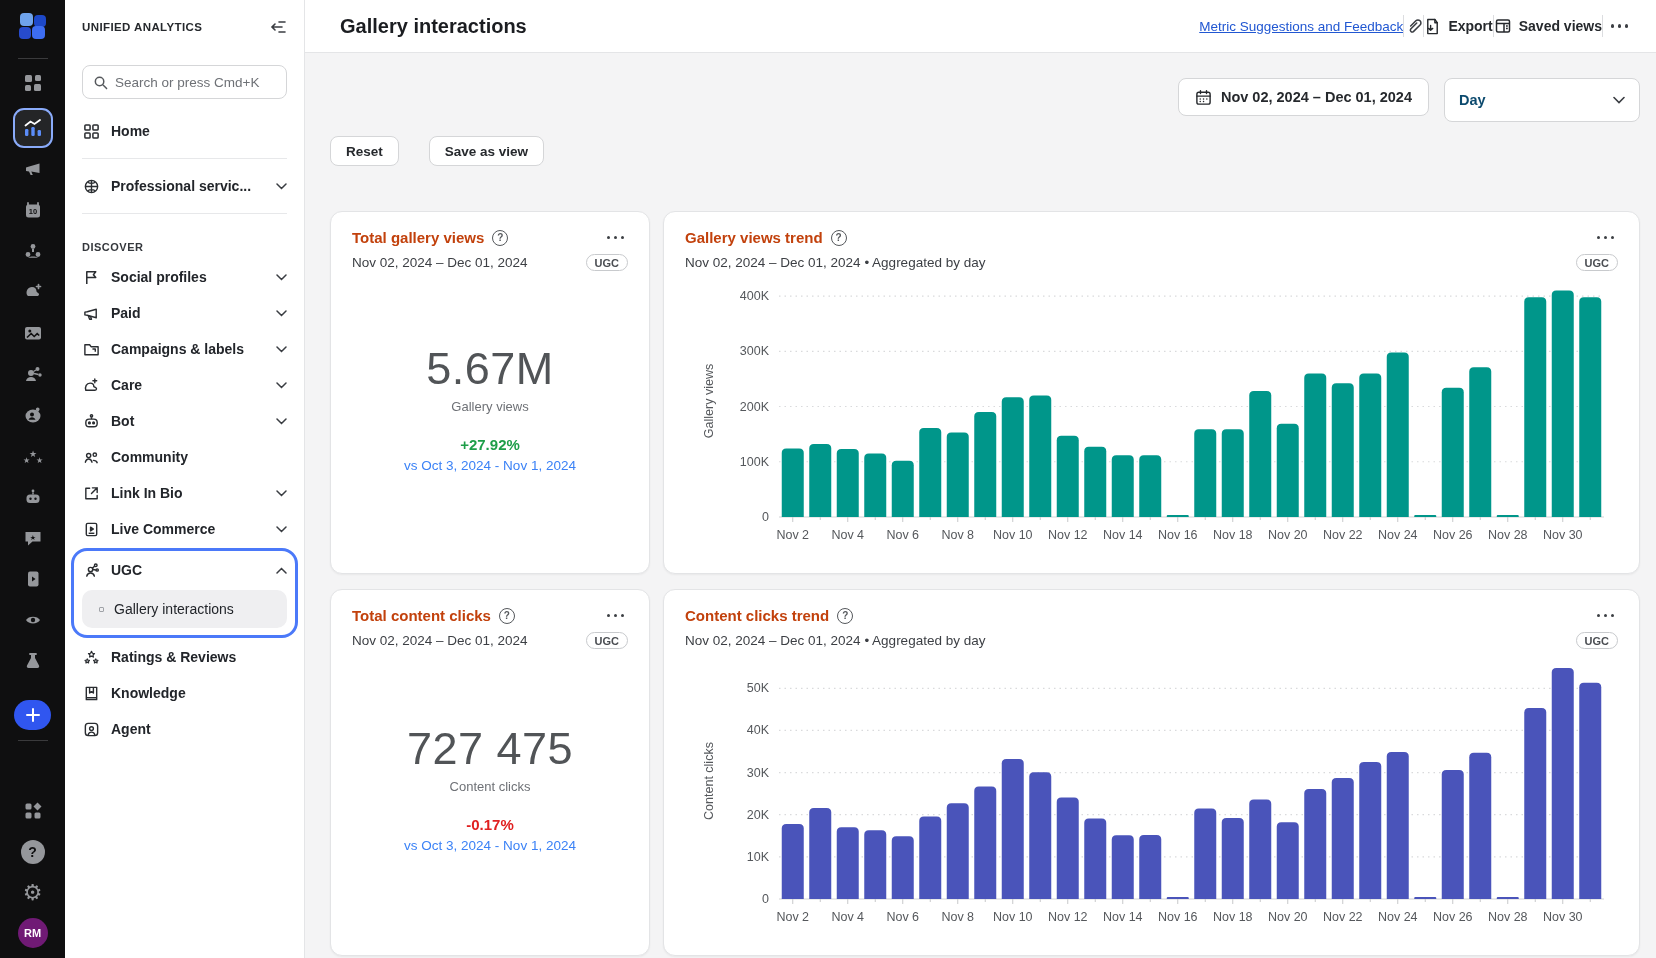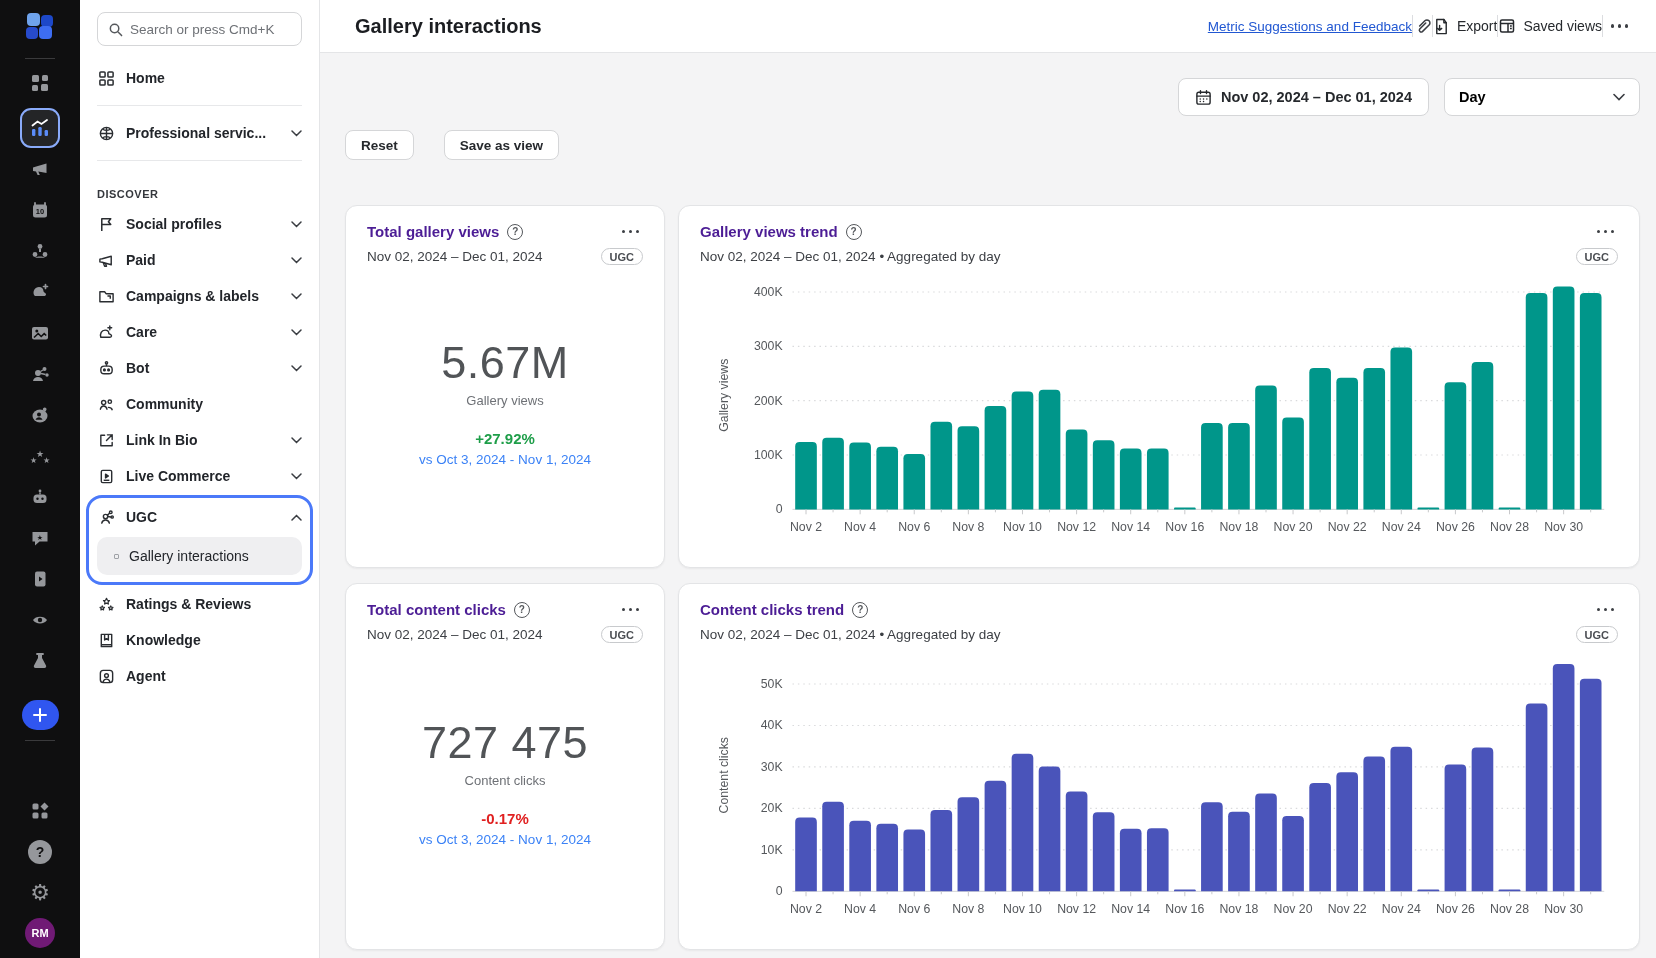--- a/index.html
+++ b/index.html
@@ -1,20 +1,20 @@
 <!DOCTYPE html>
 <html><head>
 <meta charset="utf-8">
 <style>
   * { margin:0; padding:0; box-sizing:border-box; }
   html,body { width:1656px; height:958px; overflow:hidden; }
   body { display:flex; font-family:"Liberation Sans", sans-serif; background:#f4f4f5; color:#1b1d21; }
 
   
-  .rail { width:80px; background:#0f0f10; display:flex; flex-direction:column; align-items:center; padding-top:10px; flex-shrink:0; }
+  .rail { width:65px; background:#0f0f10; display:flex; flex-direction:column; align-items:center; padding-top:10px; flex-shrink:0; }
   .rail-logo { width:34px; height:34px; margin-bottom:10px; }
   .rail-divider { width:30px; height:1px; background:#3a3a3c; margin:4px 0 8px; }
   .rail-item { width:33px; height:32px; margin-bottom:9px; display:flex; align-items:center; justify-content:center; color:#95979b; border-radius:9px; cursor:pointer; flex-shrink:0; }
   .rail-item.selected { border:2.5px solid #8aabfa; background:#242527; width:40px; height:40px; border-radius:11px; margin-bottom:5px; }
   .rail-plus { width:37px; height:30px; border-radius:15px; background:#3056f0; color:#fff; display:flex; align-items:center; justify-content:center; font-size:19px; font-weight:bold; margin:14px 0 6px; cursor:pointer; flex-shrink:0; }
   .rail-bottom { margin-top:auto; display:flex; flex-direction:column; align-items:center; padding-bottom:10px; }
   .rail-avatar { width:30px; height:30px; border-radius:50%; background:#701a75; color:#fff; font-size:11px; font-weight:bold; display:flex; align-items:center; justify-content:center; }
   .help-bubble { width:24px; height:24px; border-radius:50%; background:#95979b; color:#0f0f10; font-weight:bold; font-size:14px; display:flex; align-items:center; justify-content:center; }
   .gear-glyph { font-size:22px; line-height:1; }
 
@@ -38,35 +38,35 @@
   .ugc-child .sq { width:5px; height:5px; border:1.4px solid #9fa2a7; border-radius:1px; flex-shrink:0; }
   .ugc-child .clabel { font-size:14px; color:#22252a; }
 
   
   .main { flex:1; display:flex; flex-direction:column; min-width:0; }
   .topbar { height:53px; background:#fff; border-bottom:1px solid #e4e5e7; display:flex; align-items:center; justify-content:space-between; padding:0 24px 0 35px; flex-shrink:0; }
   .page-title { font-size:20px; font-weight:bold; color:#1b1d21; }
   .topbar-right { display:flex; align-items:center; }
   .tb-link { font-size:13.5px; color:#2157d2; text-decoration:underline; cursor:pointer; }
   .tb-sep { width:1px; height:22px; background:#dcdde0; }
-  .tb-action { display:flex; align-items:center; gap:7px; font-size:14px; font-weight:normal; color:#26292d; cursor:pointer; }
+  .tb-action { display:flex; align-items:center; gap:7px; font-size:14px; font-weight:bold; color:#26292d; cursor:pointer; }
   .dots { display:flex; align-items:center; cursor:pointer; padding:4px; }
   .dots i { width:3.5px; height:3.5px; border-radius:50%; background:#3c3f44; display:inline-block; margin-left:3.5px; }
 
   .content { padding:25px 16px 0 25px; display:flex; flex-direction:column; flex:1; min-height:0; }
   .filters-top { display:flex; justify-content:flex-end; gap:15px; }
   .date-btn { height:38px; background:#fff; border:1px solid #d5d6d8; border-radius:8px; display:flex; align-items:center; gap:9px; padding:0 16px; font-size:14.5px; font-weight:bold; color:#26292d; cursor:pointer; }
-  .day-btn { height:38px; width:196px; background:#fff; border:1px solid #d5d6d8; border-radius:8px; display:flex; align-items:center; justify-content:space-between; padding:0 14px; font-size:14.5px; font-weight:bold; color:#000000; cursor:pointer; }
+  .day-btn { height:44px; width:196px; background:#fff; border:1px solid #d5d6d8; border-radius:8px; display:flex; align-items:center; justify-content:space-between; padding:0 14px; font-size:14.5px; font-weight:bold; color:#0c4a6e; cursor:pointer; }
   .filters-bottom { display:flex; gap:30px; margin-top:14px; }
   .btn { height:30px; background:#fff; border:1px solid #d5d6d8; border-radius:8px; padding:0 15px; font-size:13.5px; font-weight:bold; color:#26292d; display:flex; align-items:center; cursor:pointer; font-family:inherit; }
 
   .cards { margin-top:45px; display:grid; grid-template-columns:320px 1fr; grid-template-rows:363px 367px; gap:15px 13px; }
   .card { background:#fff; border:1px solid #e3e4e6; border-radius:12px; box-shadow:0 1px 2px rgba(0,0,0,.05); padding:17px 21px 14px; display:flex; flex-direction:column; min-width:0; }
   .card-head { display:flex; align-items:center; }
-  .card-title { font-size:15px; font-weight:bold; color:#4c1d95; }
+  .card-title { font-size:15px; font-weight:bold; color:#c2410c; }
   .qmark { width:16px; height:16px; border:1.4px solid #55585c; border-radius:50%; font-size:10px; font-weight:bold; color:#55585c; display:flex; align-items:center; justify-content:center; margin-left:8px; cursor:pointer; }
   .card-head .dots { margin-left:auto; }
   .card-sub { display:flex; align-items:center; margin-top:8px; }
   .sub-text { font-size:13.5px; color:#3c3f44; }
   .ugc-badge { margin-left:auto; border:1px solid #c8cacd; border-radius:999px; padding:1.5px 8px; font-size:11px; font-weight:bold; color:#4a4d52; background:#fff; }
   .stat-center { flex:1; display:flex; flex-direction:column; align-items:center; justify-content:center; margin-top:-14px; }
   .big-number { font-size:45px; color:#515457; letter-spacing:.5px; }
   .metric-label { font-size:13px; color:#6e7176; margin-top:4px; }
   .delta { font-size:15px; font-weight:bold; margin-top:22px; }
   .comparison { font-size:13.5px; color:#3b82f6; margin-top:5px; }
@@ -217,20 +217,28 @@
         </div>
     </div>
     <div class="rail-item gear-glyph">
         <span>⚙</span>
       </div>
     <div class="rail-avatar">RM</div>
   </div>
 </nav>
 
 <aside class="sidebar">
+  <div class="sb-top">
+    <span class="sb-title">UNIFIED ANALYTICS</span>
+    <span class="sb-collapse">
+      <svg width="18" height="18" viewBox="0 0 18 18" fill="none" stroke="#3a3d42" stroke-width="1.6" stroke-linecap="round">
+          <path d="M16 4h-6M16 14h-6M13 9H3M6 6L3 9l3 3"></path>
+        </svg>
+    </span>
+  </div>
 
   <div class="sb-search">
     <span style="display:flex;color:#55585c;">
       <svg width="15" height="15" viewBox="0 0 16 16" fill="none" stroke="currentColor" stroke-width="1.6" stroke-linecap="round">
           <circle cx="7" cy="7" r="4.5"></circle>
           <path d="M11 11l3.5 3.5"></path>
         </svg>
     </span>
     <input type="text" placeholder="Search or press Cmd+K" style="">
   </div>

